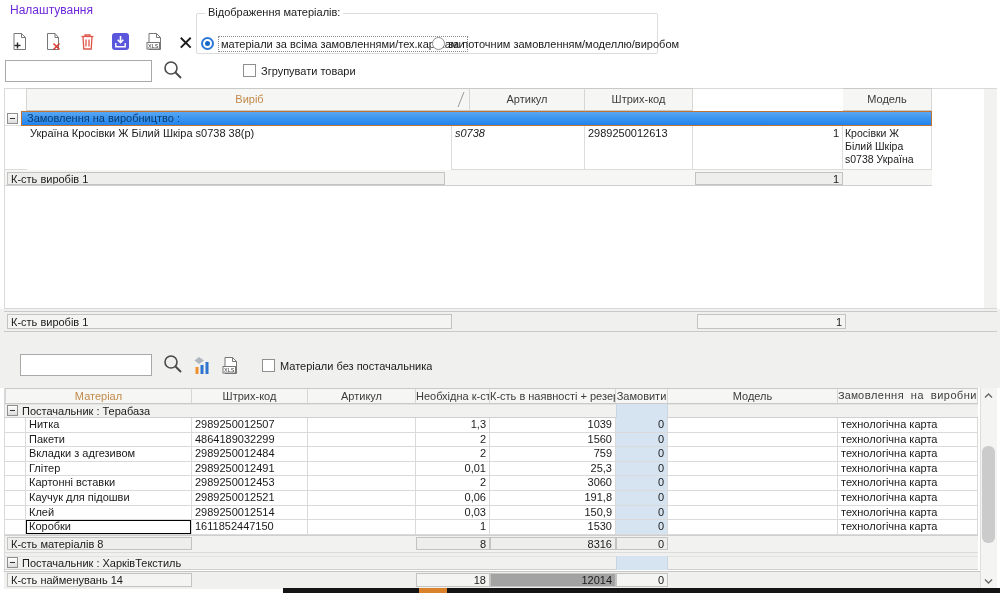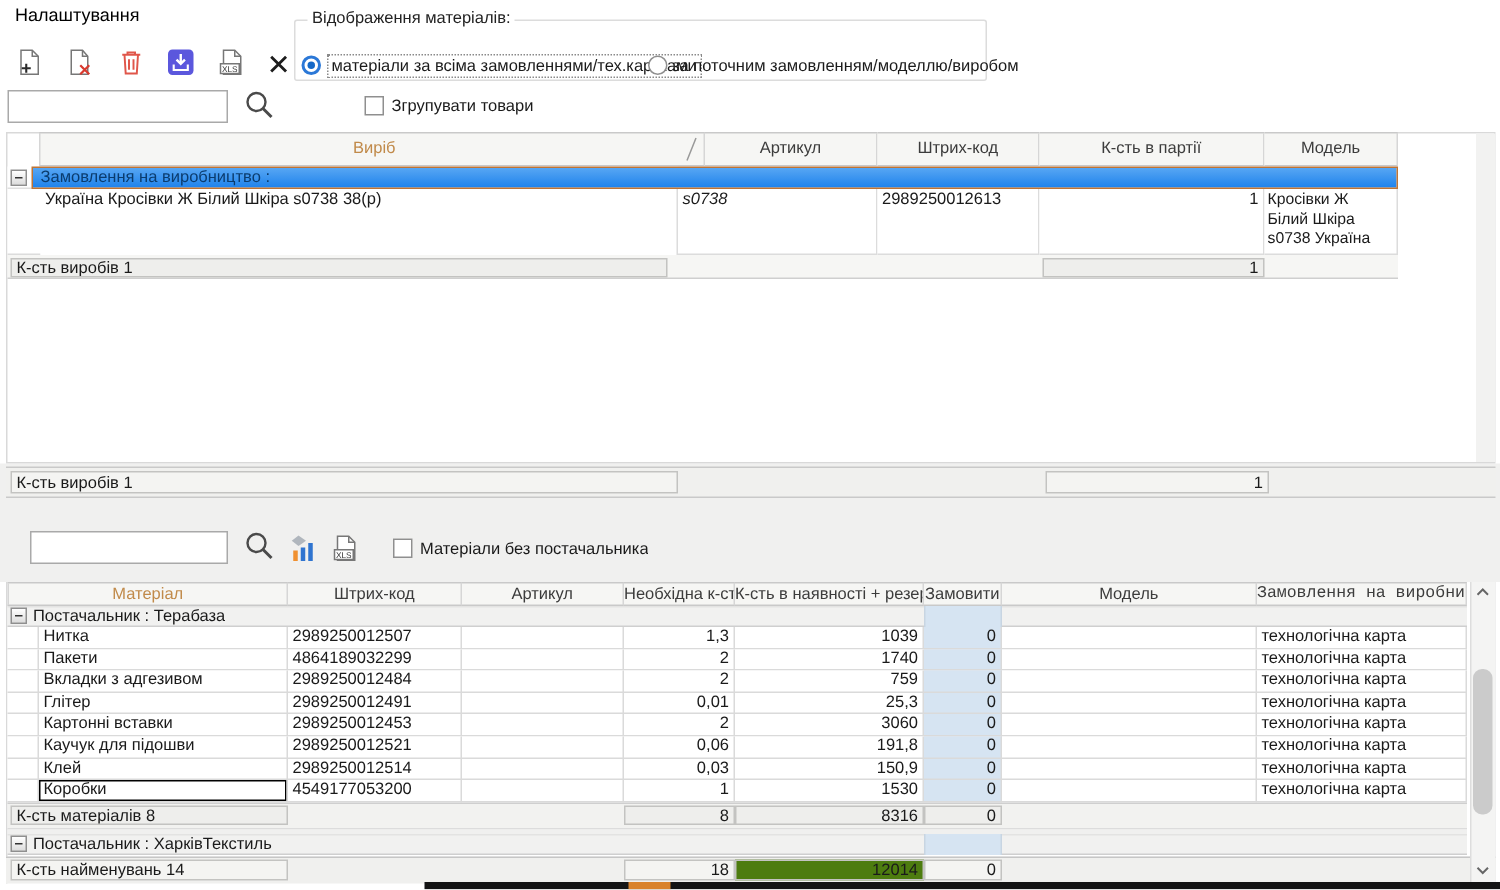--- a/index.html
+++ b/index.html
@@ -50,21 +50,21 @@
   .mc.focused{box-shadow:inset 0 0 0 1px #000;}
   .bluecell{background:#d6e4f2;border-left:1px solid #c8d5e2;border-right:1px solid #c8d5e2;}
   .track{background:#f4f4f3;border-left:1px solid #dddddd;}
   .thumb{background:#cbcbcb;border-radius:6px;}
 </style>
 </head>
 <body>
 
 <div id="screen">
 
-  <div class="abs nosel" style="left:10px;top:3px;font-size:12px;color:#000000;">Налаштування</div>
+  <div class="abs nosel" style="left:10px;top:3px;font-size:12px;color:#6d28d9;">Налаштування</div>
 
   <button class="tbtn abs" style="left:8px;top:30px;">
     <svg width="19" height="19" viewBox="0 0 19 19">
       <path d="M4 1.5h7.5L15.5 5.5V17.5H4z" fill="#fff" stroke="#777"></path>
       <path d="M11.5 1.5V5.5H15.5" fill="none" stroke="#777"></path>
       <path d="M4.5 13.5h6M7.5 10.5v6" stroke="#2a2a2a" stroke-width="1.4" fill="none"></path>
     </svg>
   </button>
   <button class="tbtn abs" style="left:42px;top:30px;">
     <svg width="19" height="19" viewBox="0 0 19 19">
@@ -128,21 +128,20 @@
   <div class="abs" style="left:984px;top:89px;width:13px;height:219px;background:#f2f2f1;"></div>
 
   <div class="abs uh orange-h" style="left:5px;width:447px;border-left:1px solid #d6d6d6;margin-left:21px;">Виріб</div>
   <div class="abs uh" style="left:452px;width:18px;">
     <svg width="16" height="21" viewBox="0 0 16 21">
       <path d="M11 3L5 18" stroke="#999" stroke-width="1" fill="none"></path>
     </svg>
   </div>
   <div class="abs uh" style="left:470px;width:115px;">Артикул</div>
   <div class="abs uh" style="left:585px;width:108px;">Штрих-код</div>
-  <div class="abs uh" style="left:693px;width:150px;">К-сть в партії</div>
   <div class="abs uh" style="left:843px;width:89px;">Модель</div>
 
   <div class="abs" style="left:5px;top:111px;width:927px;height:15px;background:#fff;border-bottom:1px solid #e0e0e0;"></div>
   <div class="abs colbtn" style="left:7px;top:113px;"></div>
   <div class="abs bluebar" style="left:21px;top:111px;width:911px;height:15px;">Замовлення на виробництво :</div>
 
   <div class="abs cell" style="left:5px;top:126px;width:22px;height:44px;border-right:none;"></div>
   <div class="abs cell" style="left:27px;top:126px;width:425px;height:55px;">Україна Кросівки Ж Білий Шкіра s0738 38(р)</div>
   <div class="abs cell" style="left:452px;top:126px;width:133px;height:44px;font-style:italic;">s0738</div>
   <div class="abs cell" style="left:585px;top:126px;width:108px;height:44px;">2989250012613</div>
@@ -210,21 +209,21 @@
     <div class="mc c5">0</div>
     <div class="mc c6"></div>
     <div class="mc c7">технологічна карта</div>
   </div>
       <div class="mrow">
     <div class="mc ci"></div>
     <div class="mc c0">Пакети</div>
     <div class="mc c1">4864189032299</div>
     <div class="mc c2"></div>
     <div class="mc c3">2</div>
-    <div class="mc c4">1740</div>
+    <div class="mc c4">1560</div>
     <div class="mc c5">0</div>
     <div class="mc c6"></div>
     <div class="mc c7">технологічна карта</div>
   </div>
       <div class="mrow">
     <div class="mc ci"></div>
     <div class="mc c0">Вкладки з адгезивом</div>
     <div class="mc c1">2989250012484</div>
     <div class="mc c2"></div>
     <div class="mc c3">2</div>
@@ -273,21 +272,21 @@
     <div class="mc c2"></div>
     <div class="mc c3">0,03</div>
     <div class="mc c4">150,9</div>
     <div class="mc c5">0</div>
     <div class="mc c6"></div>
     <div class="mc c7">технологічна карта</div>
   </div>
       <div class="mrow">
     <div class="mc ci"></div>
     <div class="mc c0 focused">Коробки</div>
-    <div class="mc c1">4549177053200</div>
+    <div class="mc c1">1611852447150</div>
     <div class="mc c2"></div>
     <div class="mc c3">1</div>
     <div class="mc c4">1530</div>
     <div class="mc c5">0</div>
     <div class="mc c6"></div>
     <div class="mc c7">технологічна карта</div>
   </div>
     </div>
 
   <div class="abs" style="left:5px;top:535px;width:973px;height:18px;background:#f2f2f0;border-top:1px solid #cfcfcf;border-bottom:1px solid #dcdcdc;"></div>
@@ -298,21 +297,21 @@
 
   <div class="abs" style="left:5px;top:553px;width:973px;height:3px;background:#f0f0ef;"></div>
   <div class="abs grayGroup" style="left:5px;top:556px;width:973px;height:14px;"></div>
   <div class="abs colbtn" style="left:7px;top:557px;"></div>
   <div class="abs nosel" style="left:22px;top:557px;">Постачальник : ХарківТекстиль</div>
   <div class="abs bluecell" style="left:616px;top:556px;width:52px;height:14px;"></div>
 
   <div class="abs" style="left:4px;top:571px;width:993px;height:18px;background:#f0f0ee;border-top:1px solid #c6c6c6;"></div>
   <div class="abs sumbox" style="left:7px;top:573px;width:185px;height:14px;line-height:13px;background:#f4f4f2;">К-сть найменувань 14</div>
   <div class="abs sumbox num" style="left:416px;top:573px;width:74px;height:14px;line-height:13px;background:#f4f4f2;">18</div>
-  <div class="abs sumbox num" style="left:490px;top:573px;width:126px;height:14px;line-height:13px;background:#4d7c0f;">12014</div>
+  <div class="abs sumbox num" style="left:490px;top:573px;width:126px;height:14px;line-height:13px;background:#a3a3a3;">12014</div>
   <div class="abs sumbox num" style="left:616px;top:573px;width:52px;height:14px;line-height:13px;background:#f4f4f2;">0</div>
 
   <div class="abs track" style="left:980px;top:388px;width:17px;height:201px;"></div>
   <div class="abs" style="left:983px;top:390px;">
     <svg width="11" height="9" viewBox="0 0 11 9">
         <path d="M2 6.5L5.5 3 9 6.5" stroke="#666" stroke-width="1.3" fill="none"></path>
       </svg>
   </div>
   <div class="abs thumb" style="left:982px;top:446px;width:13px;height:97px;"></div>
   <div class="abs" style="left:983px;top:576px;">

